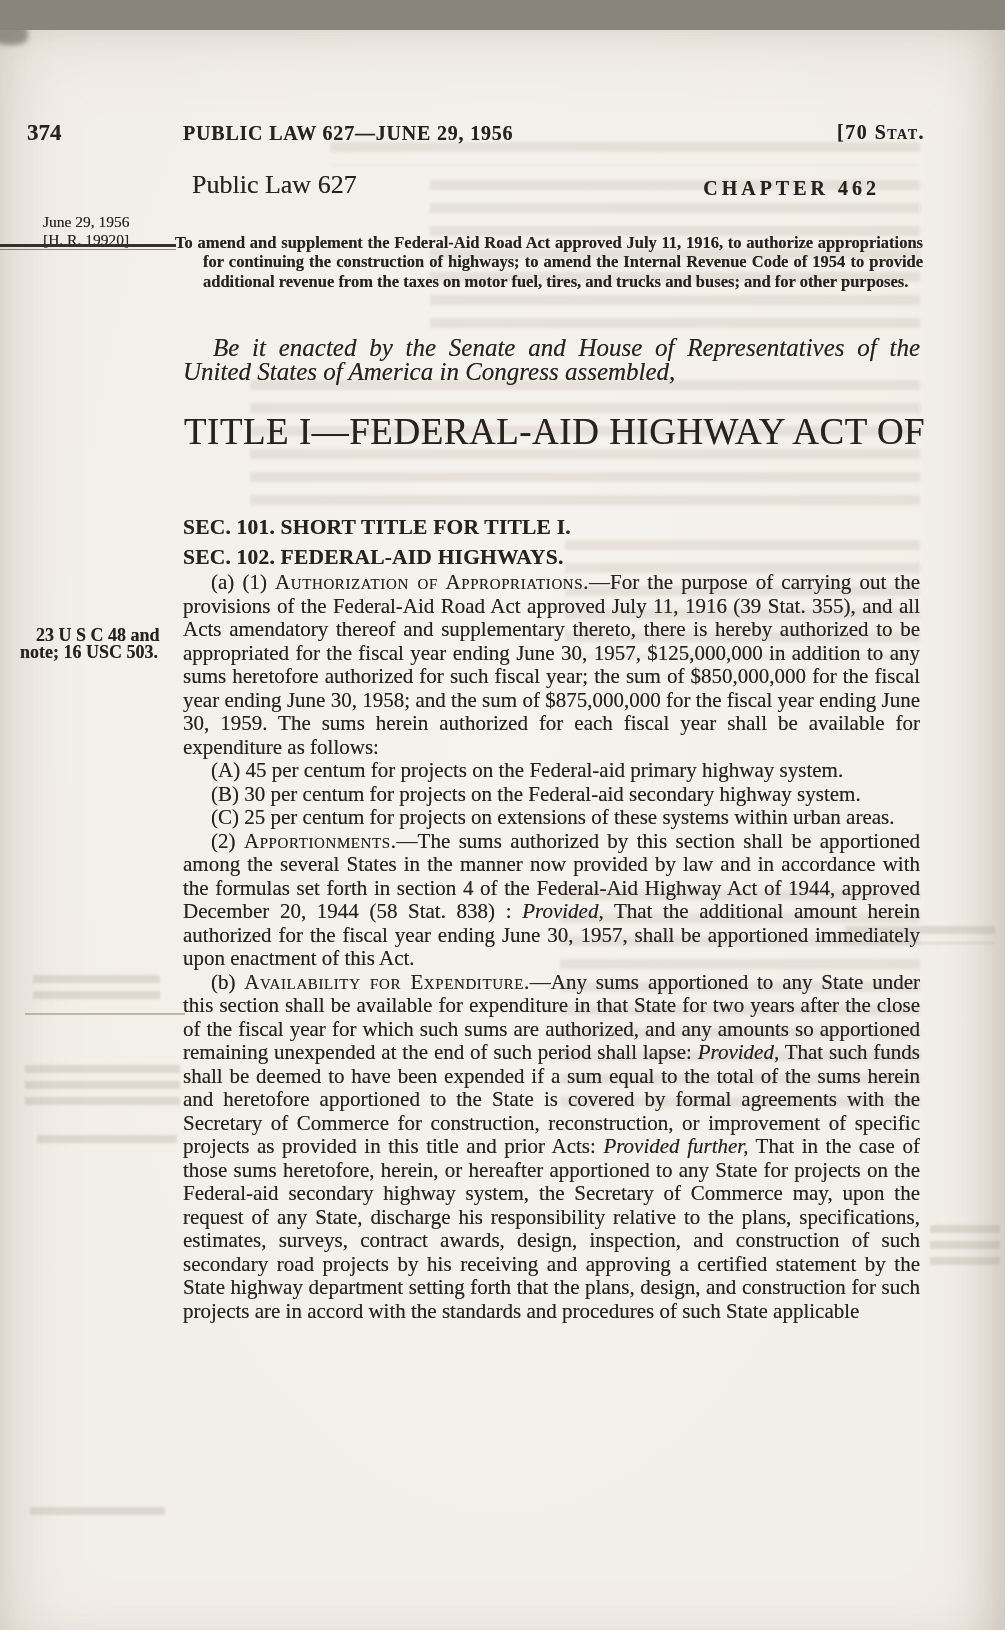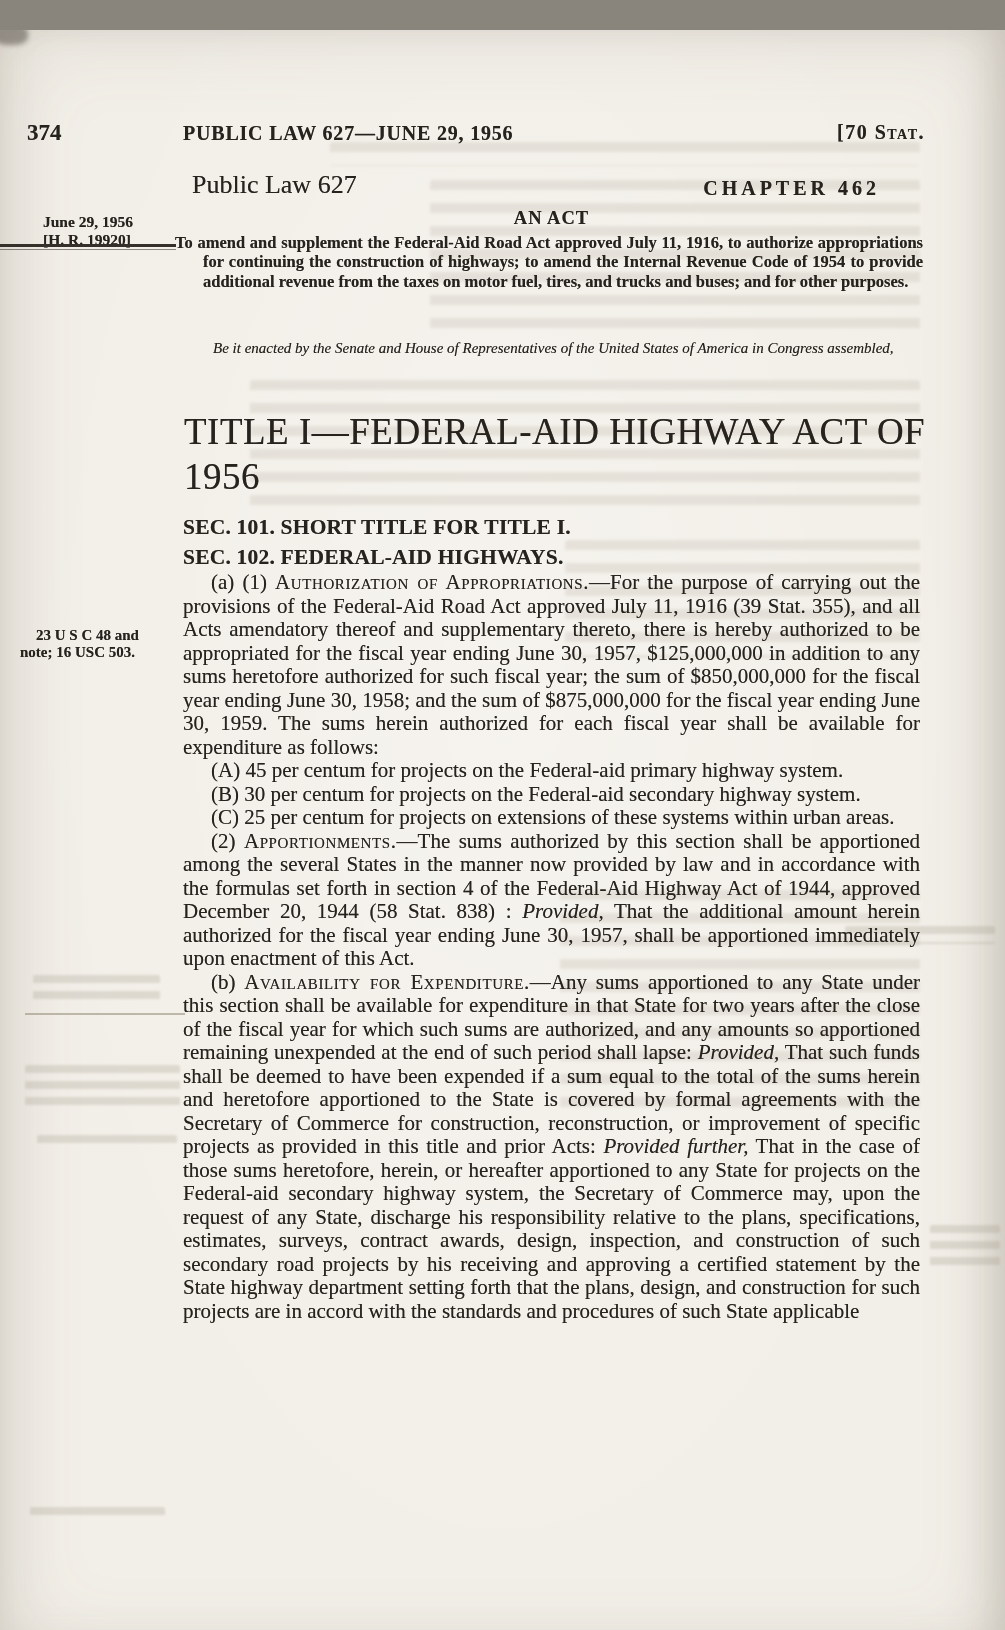--- a/index.html
+++ b/index.html
@@ -24,28 +24,28 @@
   .running-head{position:absolute;top:88px;left:0;width:100%;height:30px;}
   .pageno{position:absolute;left:27px;top:2px;font-size:23px;font-weight:bold;}
   .runtitle{position:absolute;left:183px;width:737px;top:4px;text-align:left;font-size:20px;font-weight:bold;letter-spacing:0.8px;}
   .statref{position:absolute;right:80px;top:3px;font-size:20px;font-weight:bold;font-variant:small-caps;letter-spacing:1.5px;}
 
   
   .law-no{position:absolute;left:192px;top:140px;font-size:26px;}
   .chapter{position:absolute;right:125px;top:147px;font-size:20px;font-weight:bold;letter-spacing:4px;}
 
   
-  .margin-date{position:absolute;left:43px;top:183px;width:125px;font-size:15.5px;font-weight:bold;line-height:18px;}
+  .margin-date{position:absolute;left:43px;top:183px;width:125px;font-size:15.5px;font-weight:normal;line-height:18px;}
   .rule{position:absolute;left:0;top:214px;width:176px;height:6px;border-top:3px solid #35312a;border-bottom:1.5px solid rgba(53,49,42,0.55);}
-  .margin-usc{position:absolute;left:20px;top:597px;width:152px;font-size:15px;font-weight:bold;line-height:17px;text-indent:16px;}
+  .margin-usc{position:absolute;left:20px;top:597px;width:152px;font-size:18px;font-weight:bold;line-height:17px;text-indent:16px;}
 
   
   .an-act{position:absolute;left:183px;top:178px;width:737px;text-align:center;font-size:18.5px;font-weight:bold;letter-spacing:1px;}
   .preamble{position:absolute;left:175px;top:203px;width:748px;font-size:16.5px;font-weight:bold;line-height:19.4px;text-align:justify;padding-left:28px;text-indent:-28px;}
-  .enacting{position:absolute;left:183px;top:306px;width:737px;font-style:italic;font-size:15px;line-height:24px;text-indent:30px;text-align:justify;}
+  .enacting{position:absolute;left:183px;top:306px;width:737px;font-style:italic;font-size:25px;line-height:24px;text-indent:30px;text-align:justify;}
 
   
   .title-head{position:absolute;left:184px;top:379px;width:767px;text-align:left;font-size:37px;font-weight:normal;line-height:45px;letter-spacing:0.5px;}
 
   
   .flow{position:absolute;left:183px;top:484px;width:737px;font-size:21px;line-height:23.5px;}
   .sechead{margin:0;font-size:21.5px;font-weight:bold;line-height:27px;letter-spacing:0.2px;}
   .sechead.second{margin-top:3px;}
   .para{margin:0;text-indent:28px;text-align:justify;}
   .sc{font-variant:small-caps;letter-spacing:0.6px;}
@@ -85,27 +85,25 @@
   <div class="law-no">Public Law 627</div>
   <div class="chapter">CHAPTER 462</div>
 
   <div class="margin-date">
     <div>June 29, 1956</div>
     <div>[H. R. 19920]</div>
   </div>
   <div class="rule"></div>
   <div class="margin-usc">23 U S C 48 and note; 16 USC 503.</div>
 
-  <div class="an-act">AN ACT</div>
   <div class="preamble">To amend and supplement the Federal-Aid Road Act approved July 11, 1916, to authorize appropriations for continuing the construction of highways; to amend the Internal Revenue Code of 1954 to provide additional revenue from the taxes on motor fuel, tires, and trucks and buses; and for other purposes.</div>
   <div class="enacting">Be it enacted by the Senate and House of Representatives of the United States of America in Congress assembled,</div>
 
   <div class="title-head">
     <div>TITLE I—FEDERAL-AID HIGHWAY ACT OF</div>
-    <div>1956</div>
   </div>
 
   <div class="flow">
     <p class="sechead">SEC. 101. SHORT TITLE FOR TITLE I.</p>
     <p class="sechead second">SEC. 102. FEDERAL-AID HIGHWAYS.</p>
     <p class="para"><span>(a) (1) </span><span class="sc">Authorization of Appropriations.</span><span>—For the purpose of carrying out the provisions of the Federal-Aid Road Act approved July 11, 1916 (39 Stat. 355), and all Acts amendatory thereof and supplementary thereto, there is hereby authorized to be appropriated for the fiscal year ending June 30, 1957, $125,000,000 in addition to any sums heretofore authorized for such fiscal year; the sum of $850,000,000 for the fiscal year ending June 30, 1958; and the sum of $875,000,000 for the fiscal year ending June 30, 1959. The sums herein authorized for each fiscal year shall be available for expenditure as follows:</span></p>
     <p class="para">(A) 45 per centum for projects on the Federal-aid primary highway system.</p>
     <p class="para">(B) 30 per centum for projects on the Federal-aid secondary highway system.</p>
     <p class="para">(C) 25 per centum for projects on extensions of these systems within urban areas.</p>
     <p class="para"><span>(2) </span><span class="sc">Apportionments.</span><span>—The sums authorized by this section shall be apportioned among the several States in the manner now provided by law and in accordance with the formulas set forth in section 4 of the Federal-Aid Highway Act of 1944, approved December 20, 1944 (58 Stat. 838) : </span><span class="it">Provided,</span><span> That the additional amount herein authorized for the fiscal year ending June 30, 1957, shall be apportioned immediately upon enactment of this Act.</span></p>

